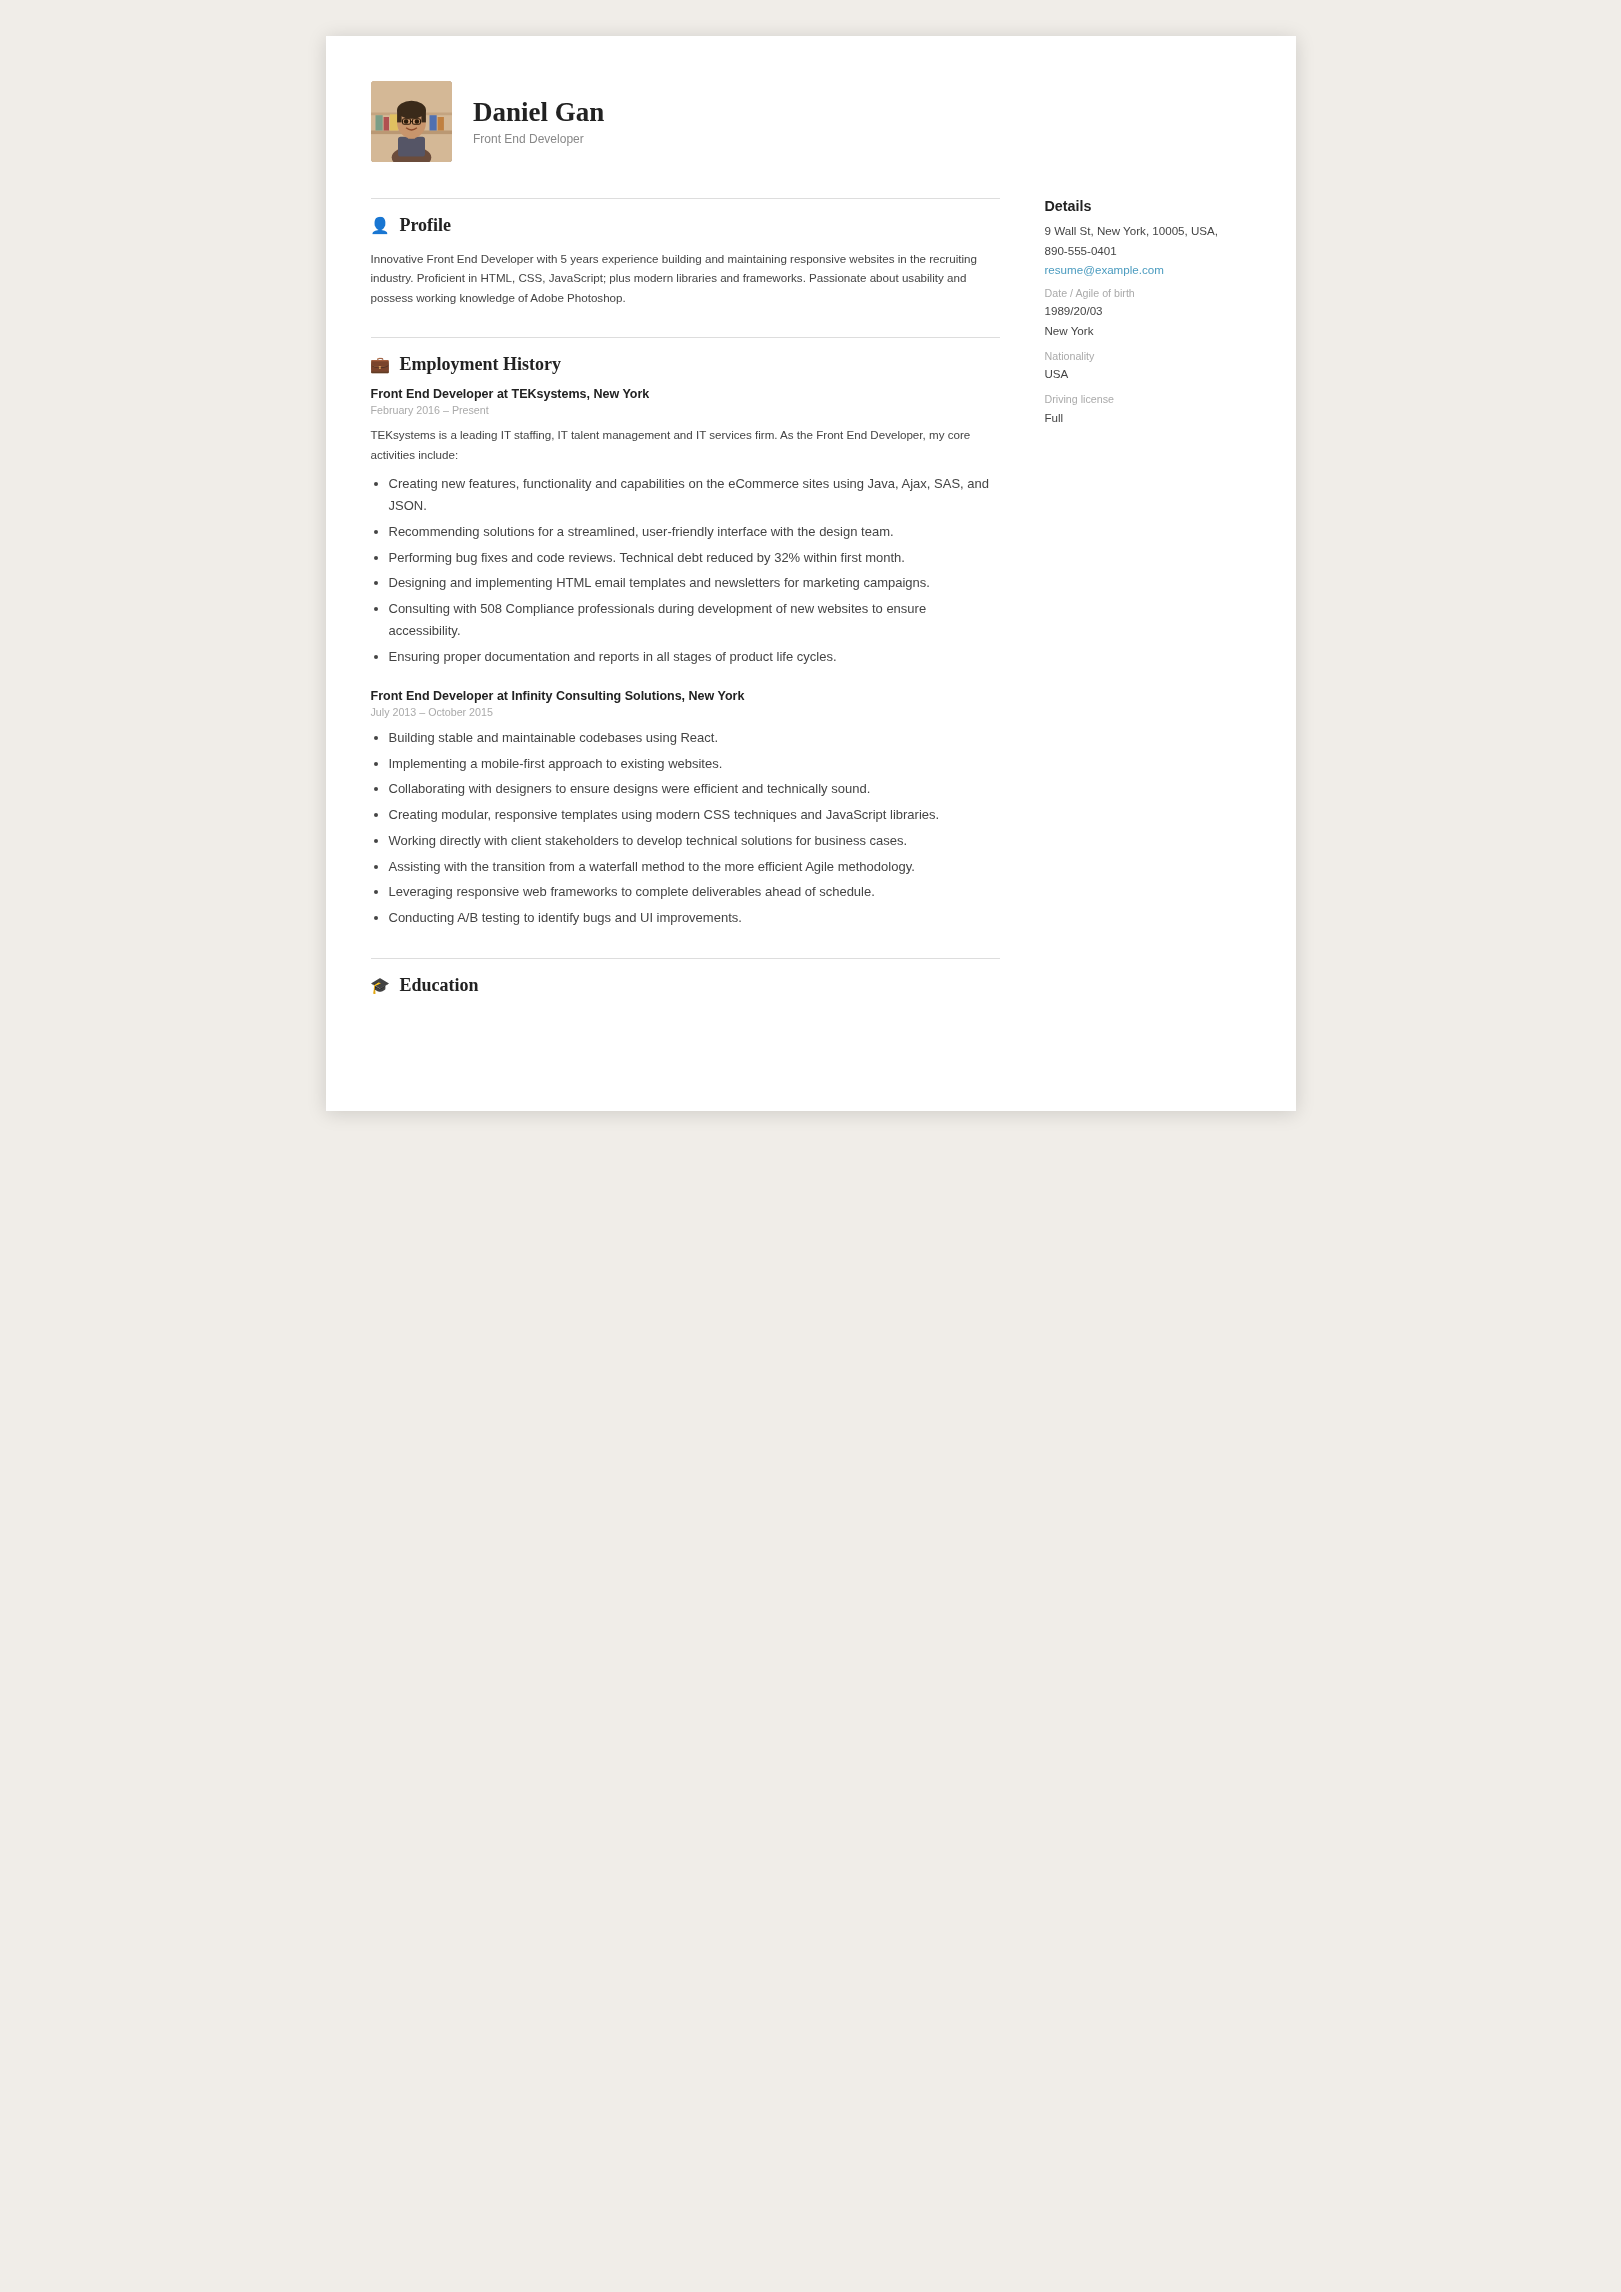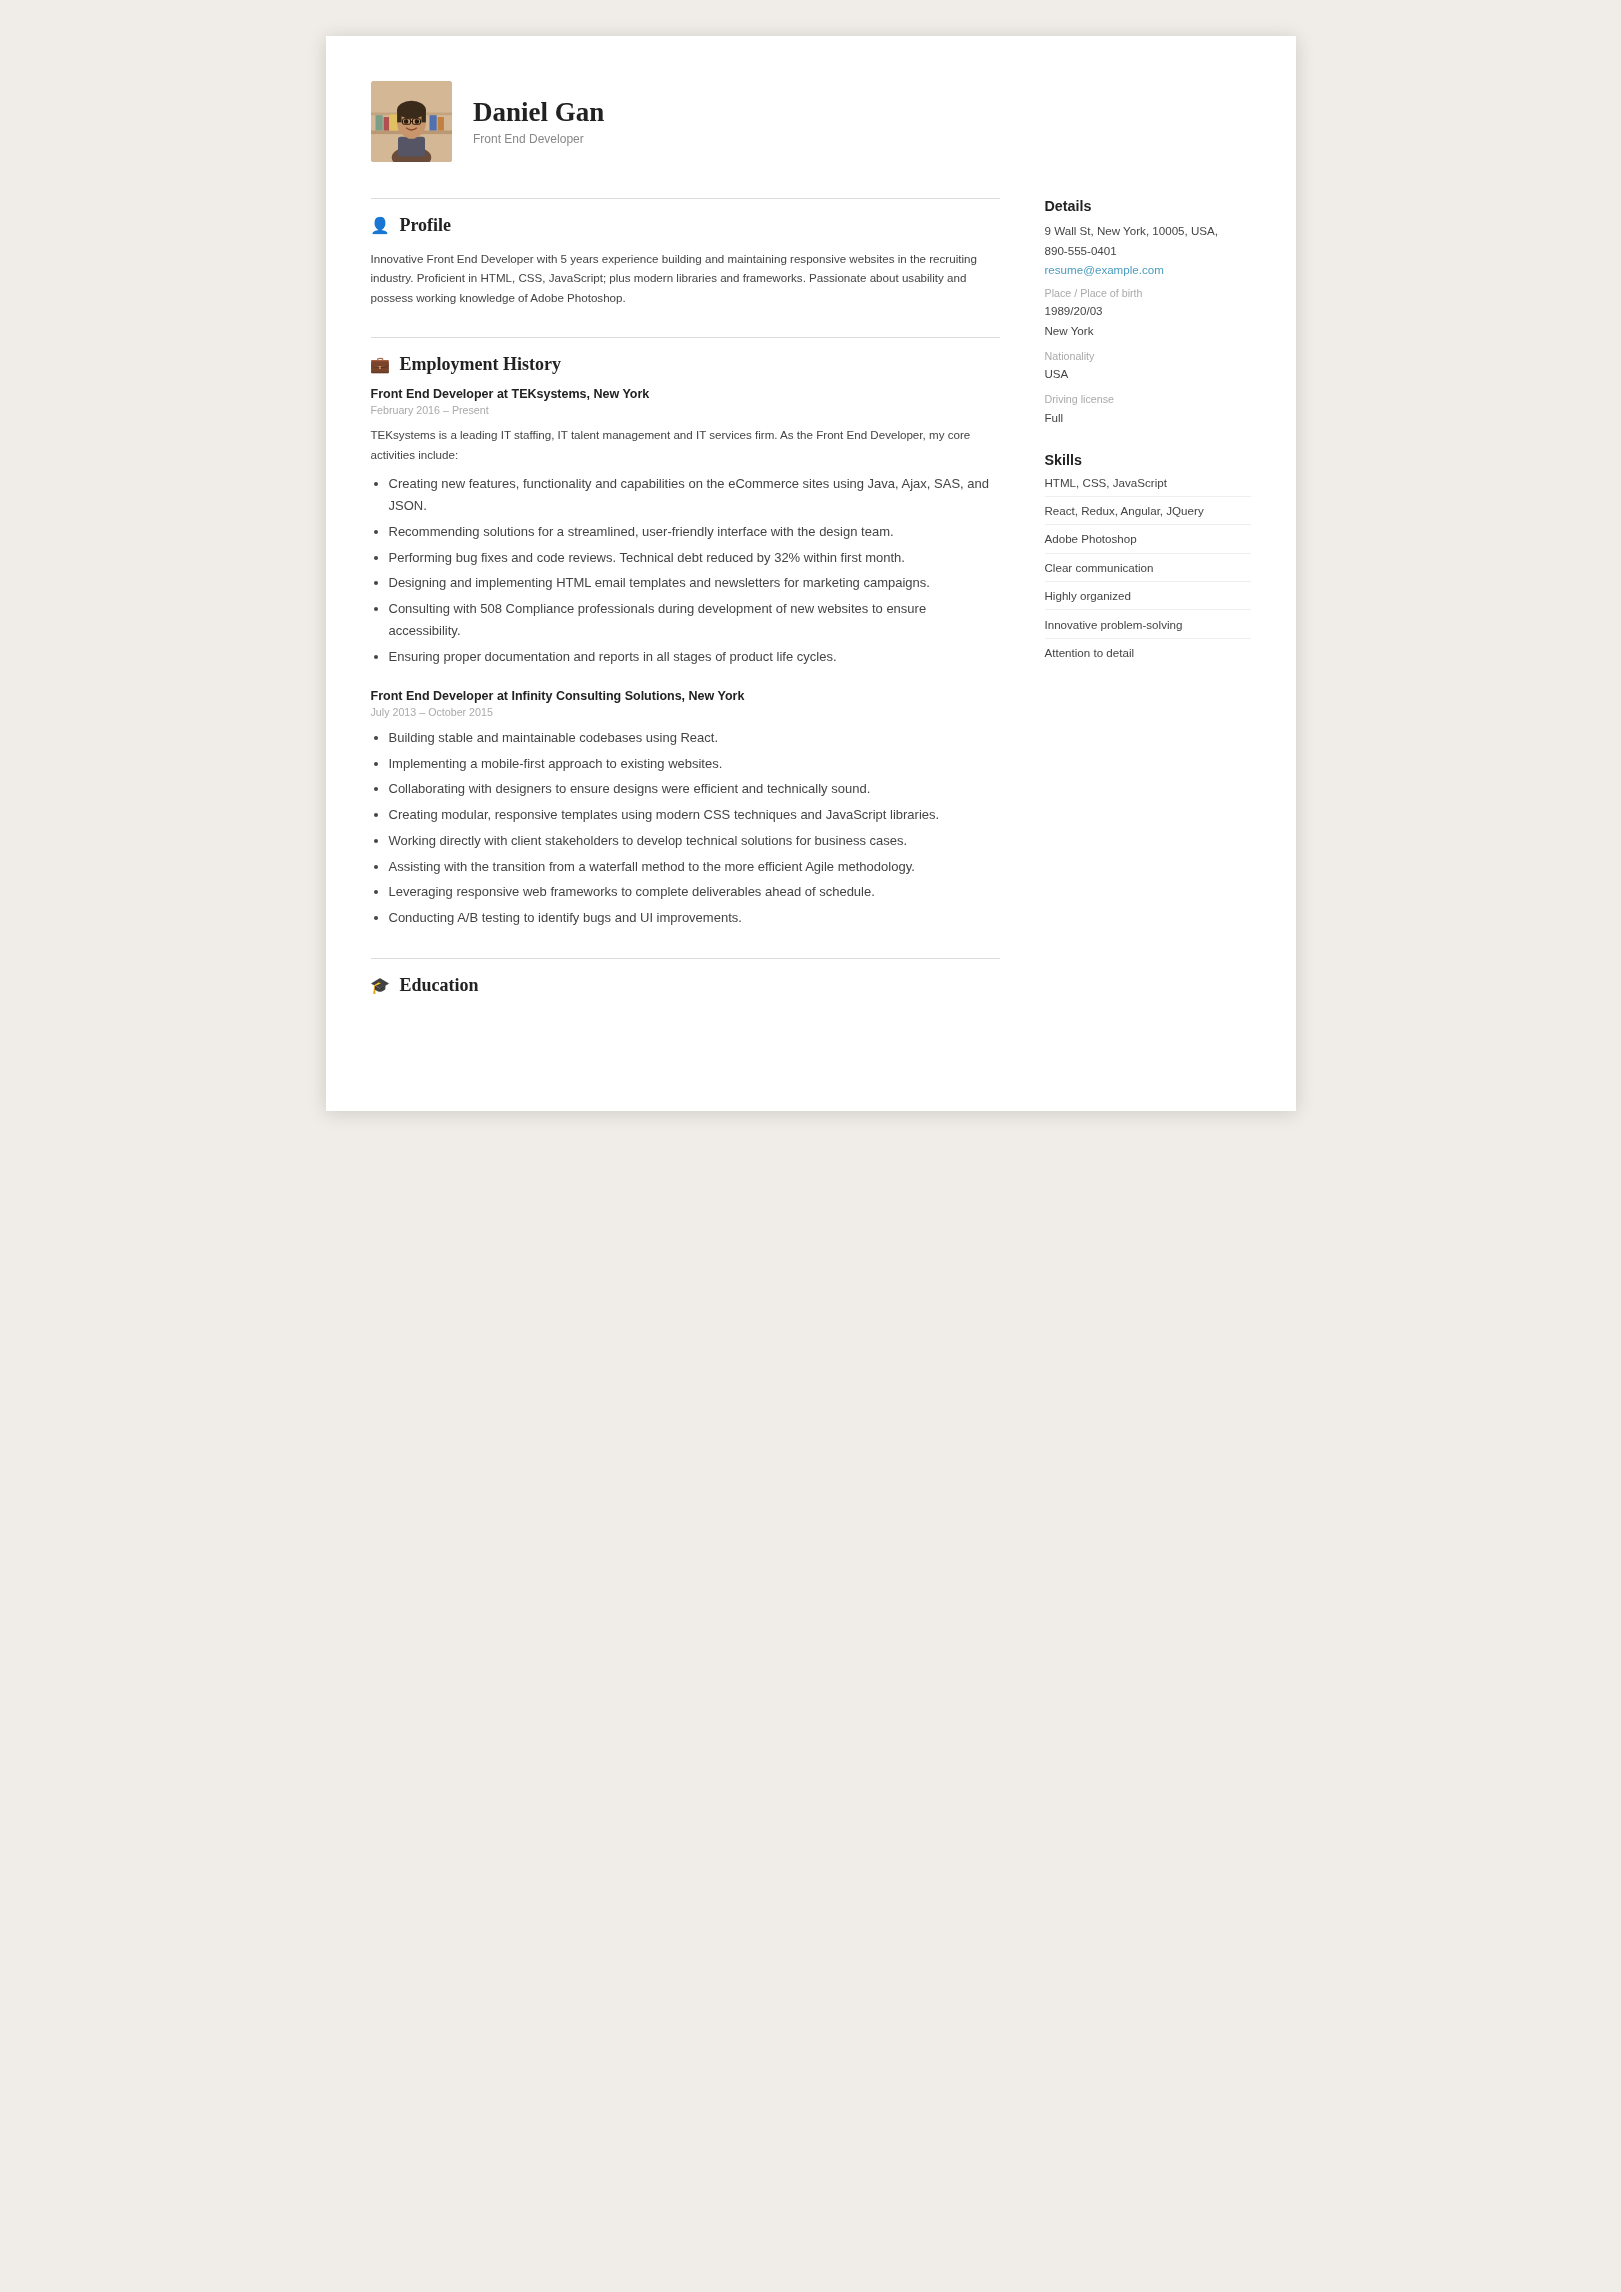--- a/index.html
+++ b/index.html
@@ -288,38 +288,28 @@
     </div>
 
     <div class="right-col">
 
       <div class="right-section">
         <div class="right-section-title">Details</div>
         <div class="detail-line">9 Wall St, New York, 10005, USA,</div>
         <div class="detail-line">890-555-0401</div>
         <a class="detail-link" href="#">resume@example.com</a>
 
-        <div class="detail-label">Place / Place of birth</div>
+        <div class="detail-label">Date / Agile of birth</div>
         <div class="detail-line">1989/20/03</div>
         <div class="detail-line">New York</div>
 
         <div class="detail-label">Nationality</div>
         <div class="detail-line">USA</div>
 
         <div class="detail-label">Driving license</div>
         <div class="detail-line">Full</div>
       </div>
 
-      <div class="right-section">
-        <div class="right-section-title">Skills</div>
-        <div class="skill-item">HTML, CSS, JavaScript</div>
-        <div class="skill-item">React, Redux, Angular, JQuery</div>
-        <div class="skill-item">Adobe Photoshop</div>
-        <div class="skill-item">Clear communication</div>
-        <div class="skill-item">Highly organized</div>
-        <div class="skill-item">Innovative problem-solving</div>
-        <div class="skill-item">Attention to detail</div>
-      </div>
 
     </div>
   </div>
 </div>
 
 
 </body></html>

